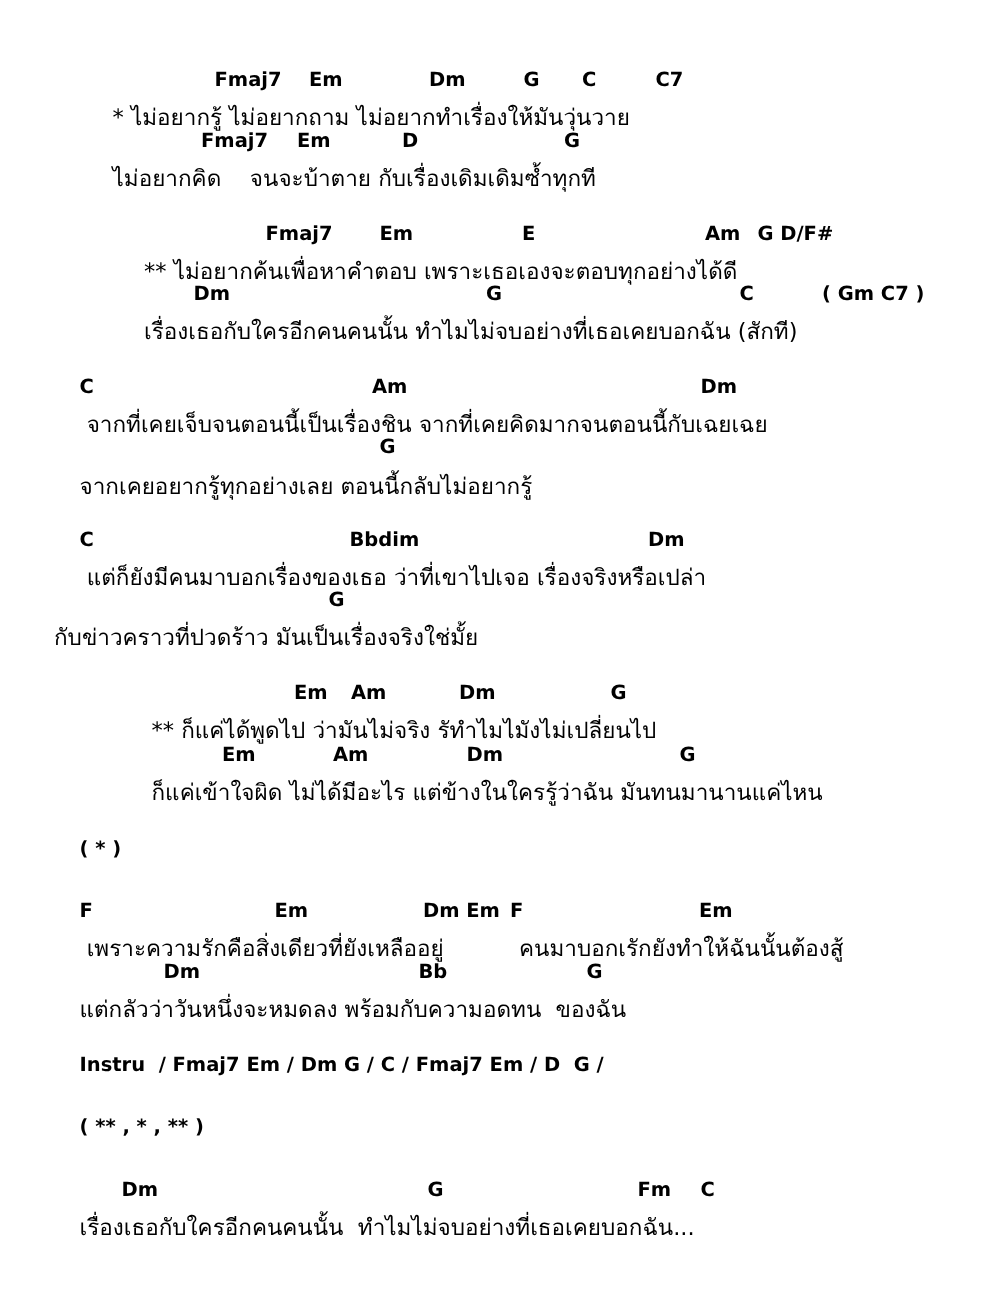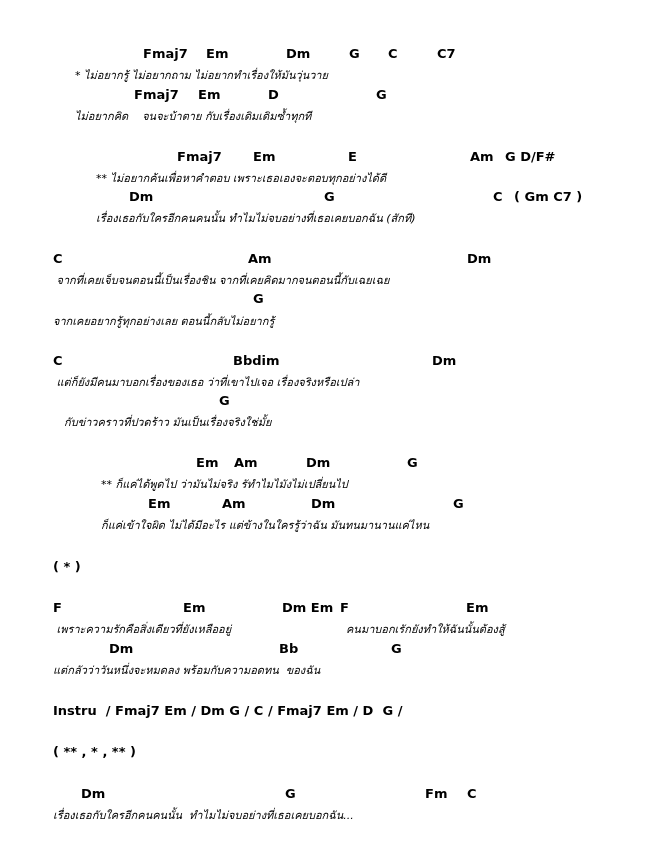--- a/index.html
+++ b/index.html
@@ -1,20 +1,20 @@
 <!DOCTYPE html>
 <html><head>
 <meta charset="utf-8">
 <style>
   html, body { margin: 0; padding: 0; background: #ffffff; }
   body { width: 670px; height: 866px; position: relative; overflow: hidden;
          font-family: "DejaVu Sans", sans-serif; color: #000; }
   .line { position: absolute; white-space: pre; }
   .chord { font-weight: bold; font-size: 13px; }
-  .lyric { font-size: 11px; font-style: italic; }
+  .lyric { font-size: 15px; }
   .mark { font-weight: bold; font-size: 13px; }
 </style>
 </head>
 <body>
 
 <div>
   <span class="line chord" style="left:143px;top:46px">Fmaj7</span>
   <span class="line chord" style="left:206px;top:46px">Em</span>
   <span class="line chord" style="left:286px;top:46px">Dm</span>
   <span class="line chord" style="left:349px;top:46px">G</span>
@@ -31,40 +31,40 @@
 <div>
   <span class="line chord" style="left:177px;top:149px">Fmaj7</span>
   <span class="line chord" style="left:253px;top:149px">Em</span>
   <span class="line chord" style="left:348px;top:149px">E</span>
   <span class="line chord" style="left:470px;top:149px">Am</span>
   <span class="line chord" style="left:505px;top:149px">G D/F#</span>
   <span class="line lyric" style="left:96px;top:169px">** ไม่อยากค้นเพื่อหาคำตอบ เพราะเธอเองจะตอบทุกอย่างได้ดี</span>
   <span class="line chord" style="left:129px;top:189px">Dm</span>
   <span class="line chord" style="left:324px;top:189px">G</span>
   <span class="line chord" style="left:493px;top:189px">C</span>
-  <span class="line chord" style="left:514px;top:189px">( Gm C7 )</span>
+  <span class="line chord" style="left:548px;top:189px">( Gm C7 )</span>
   <span class="line lyric" style="left:96px;top:209px">เรื่องเธอกับใครอีกคนคนนั้น ทำไมไม่จบอย่างที่เธอเคยบอกฉัน (สักที)</span>
 </div>
 
 <div>
   <span class="line chord" style="left:53px;top:251px">C</span>
   <span class="line chord" style="left:248px;top:251px">Am</span>
   <span class="line chord" style="left:467px;top:251px">Dm</span>
   <span class="line lyric" style="left:53px;top:271px"> จากที่เคยเจ็บจนตอนนี้เป็นเรื่องชิน จากที่เคยคิดมากจนตอนนี้กับเฉยเฉย</span>
   <span class="line chord" style="left:253px;top:291px">G</span>
   <span class="line lyric" style="left:53px;top:312px">จากเคยอยากรู้ทุกอย่างเลย ตอนนี้กลับไม่อยากรู้</span>
 </div>
 
 <div>
   <span class="line chord" style="left:53px;top:353px">C</span>
   <span class="line chord" style="left:233px;top:353px">Bbdim</span>
   <span class="line chord" style="left:432px;top:353px">Dm</span>
   <span class="line lyric" style="left:53px;top:373px"> แต่ก็ยังมีคนมาบอกเรื่องของเธอ ว่าที่เขาไปเจอ เรื่องจริงหรือเปล่า</span>
   <span class="line chord" style="left:219px;top:393px">G</span>
-  <span class="line lyric" style="left:64px;top:413px">กับข่าวคราวที่ปวดร้าว มันเป็นเรื่องจริงใช่มั้ย</span>
+  <span class="line lyric" style="left:36px;top:413px">กับข่าวคราวที่ปวดร้าว มันเป็นเรื่องจริงใช่มั้ย</span>
 </div>
 
 <div>
   <span class="line chord" style="left:196px;top:455px">Em</span>
   <span class="line chord" style="left:234px;top:455px">Am</span>
   <span class="line chord" style="left:306px;top:455px">Dm</span>
   <span class="line chord" style="left:407px;top:455px">G</span>
   <span class="line lyric" style="left:101px;top:475px">** ก็แค่ได้พูดไป ว่ามันไม่จริง รัทำไมไมังไม่เปลี่ยนไป</span>
   <span class="line chord" style="left:148px;top:496px">Em</span>
   <span class="line chord" style="left:222px;top:496px">Am</span>

